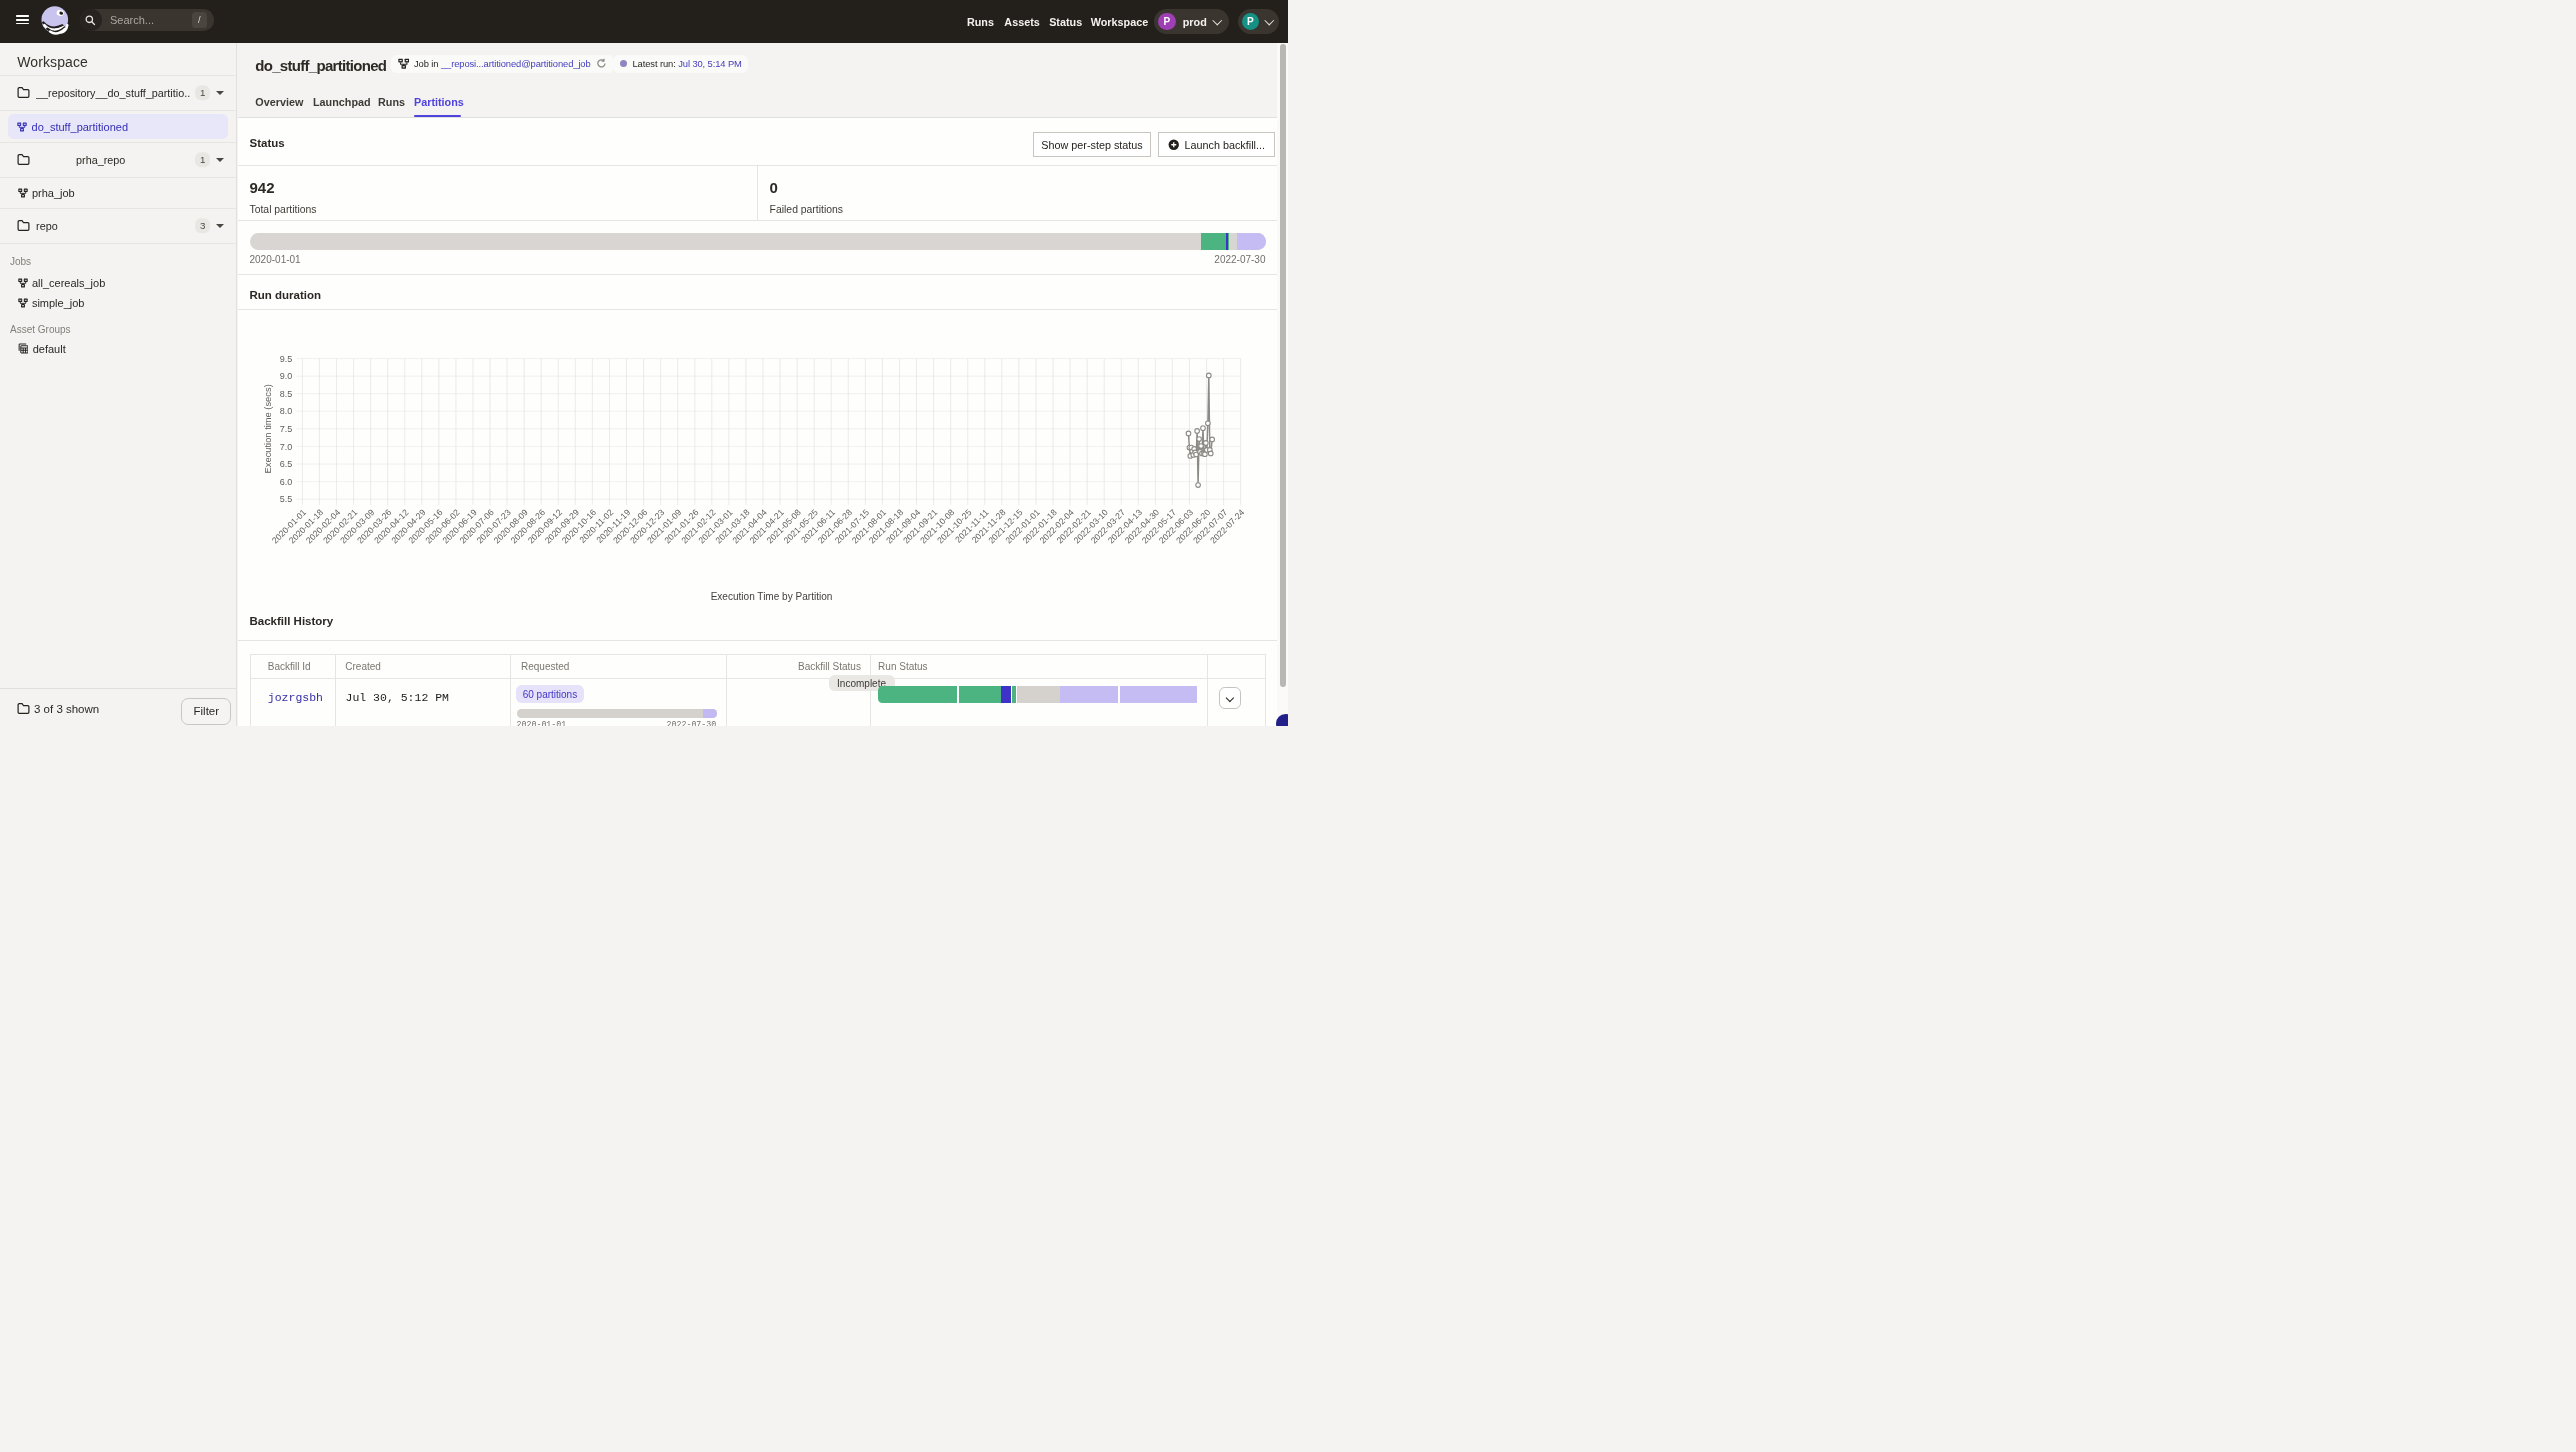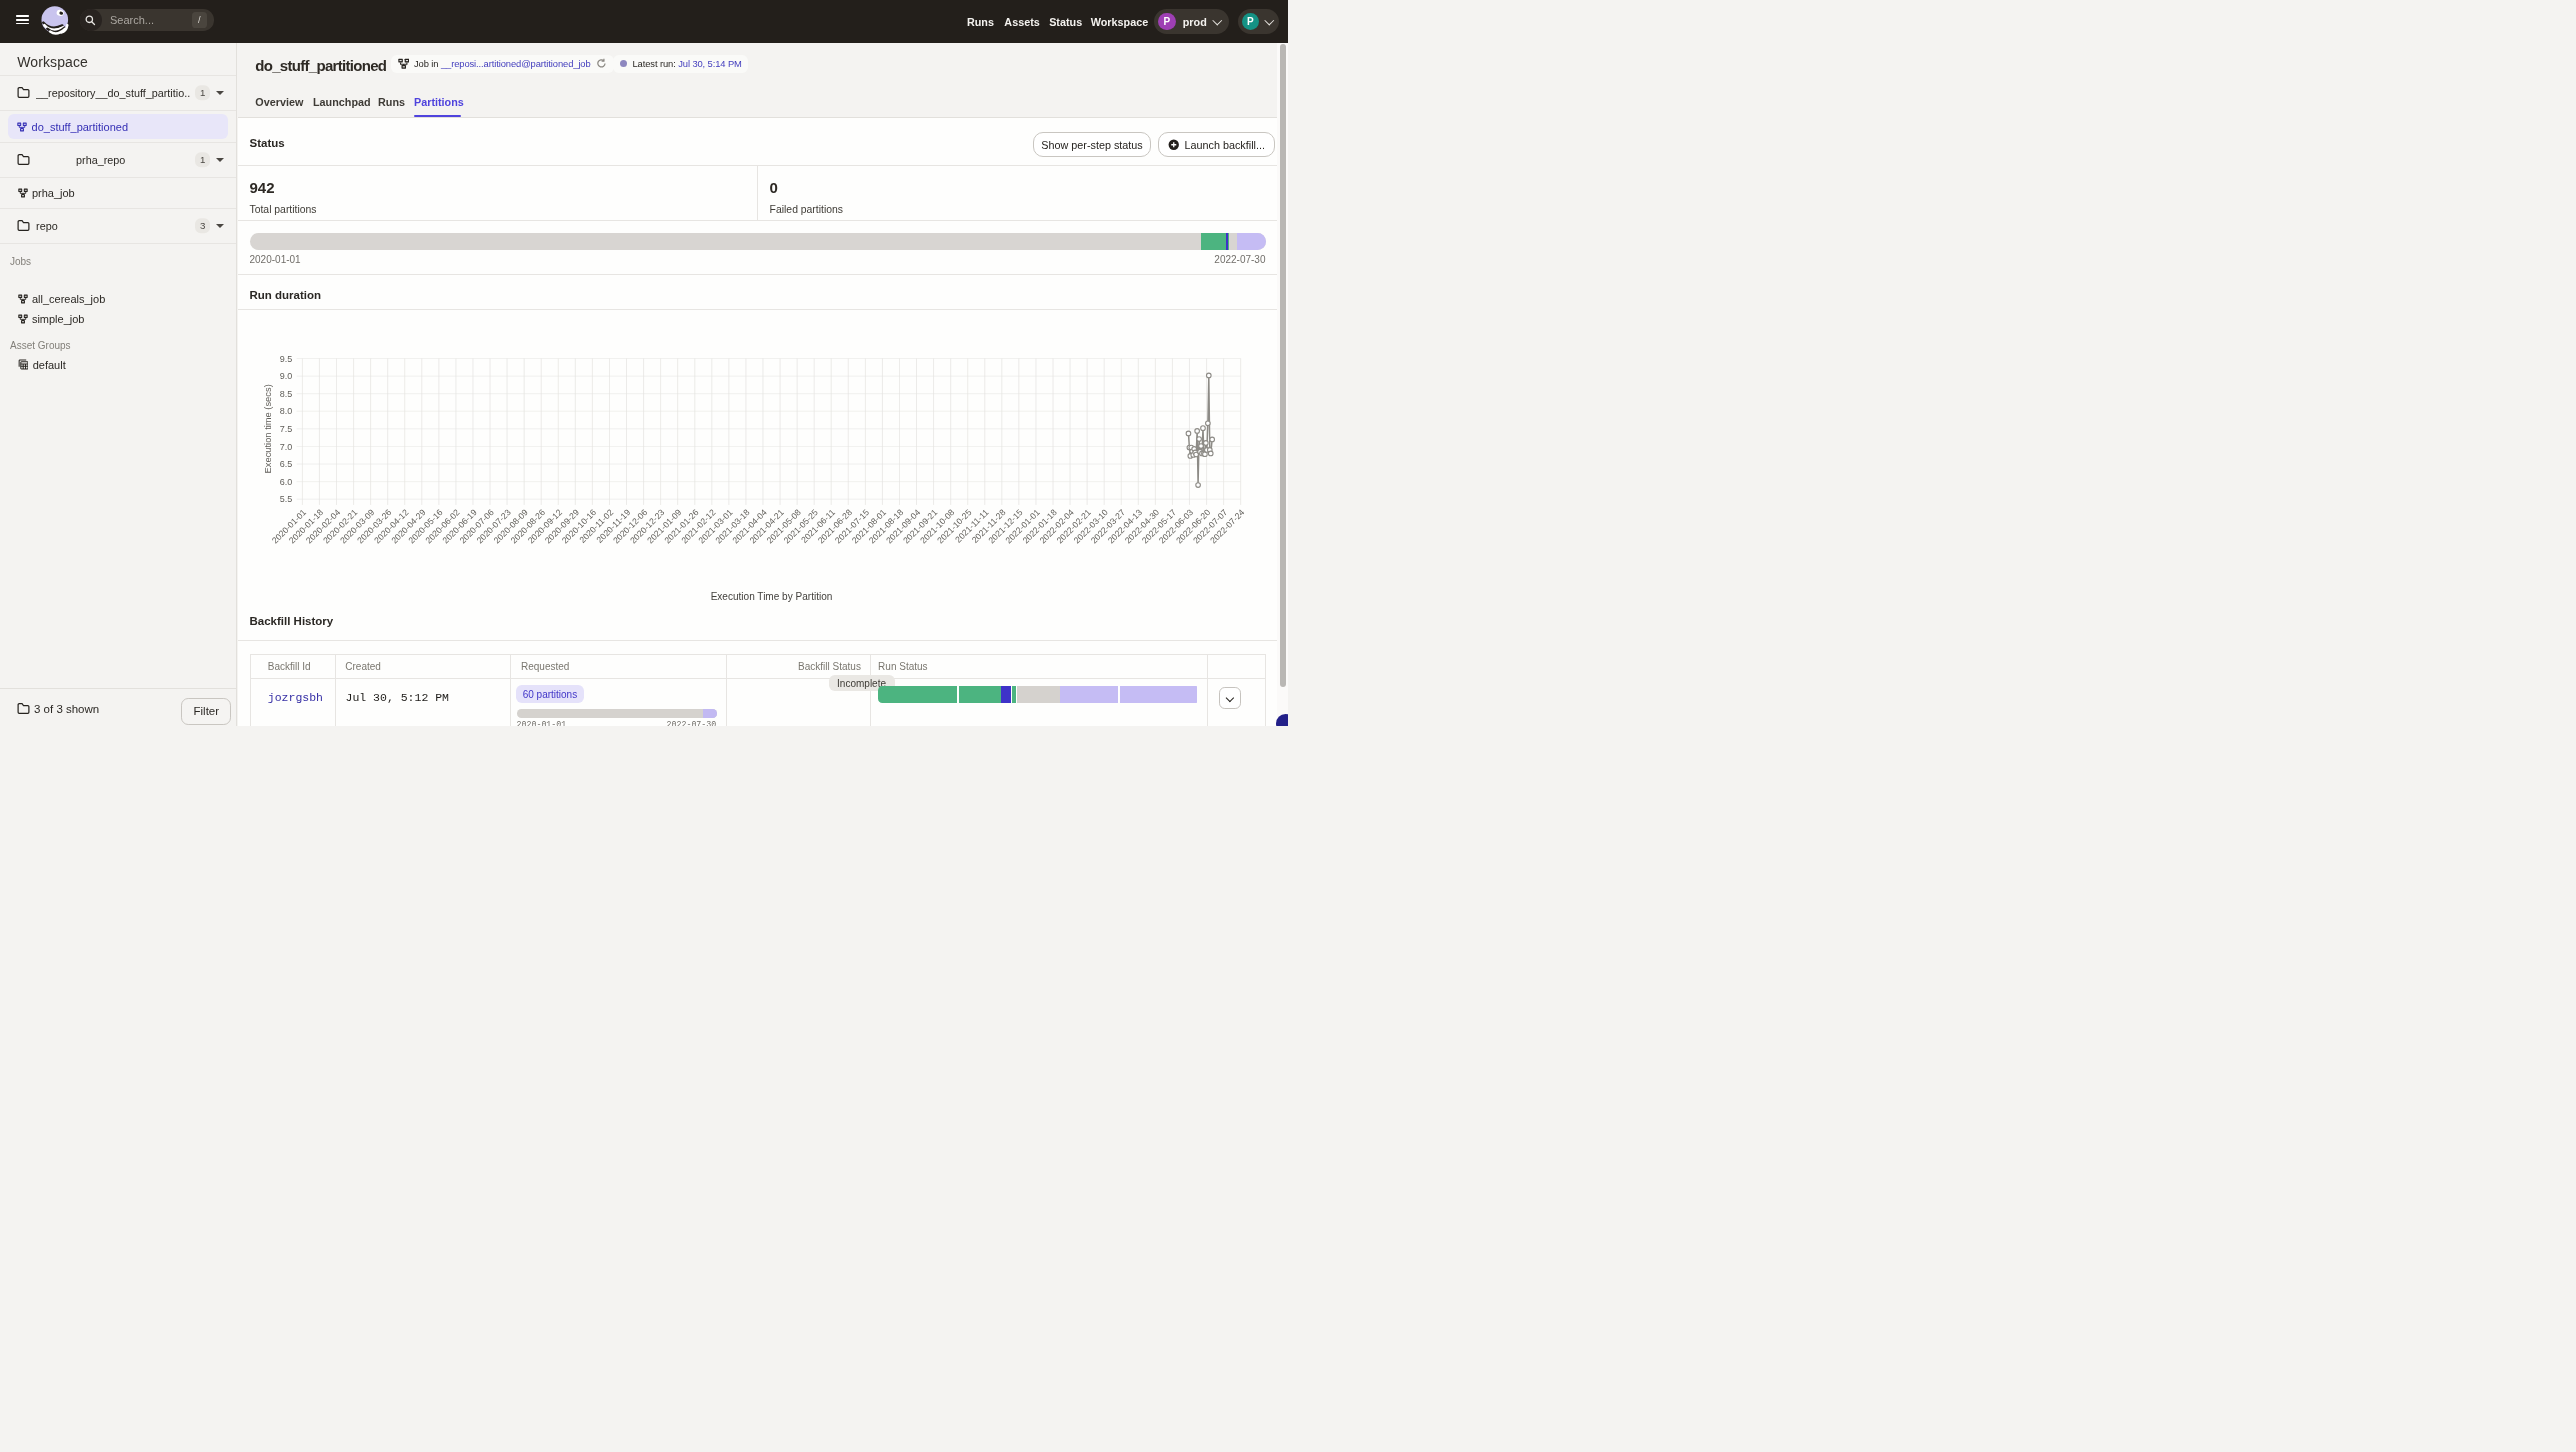--- a/index.html
+++ b/index.html
@@ -47,21 +47,21 @@
 h1 { position:absolute; left:17.3px; top:13.7px; font-size:15px; font-weight:700; color:#2E2A25; letter-spacing:-0.7px; }
 .htag { position:absolute; top:12px; height:17.6px; background:#FAFAF8; border-radius:5.8px; display:flex; align-items:center; font-size:9.4px; letter-spacing:-0.1px; color:#2B2824; padding:0 6.5px; white-space:nowrap; }
 .tabs { position:absolute; left:0; top:53px; height:13px; }
 .tabs .tab { position:absolute; top:0; font-size:10.8px; font-weight:600; color:#3E3B36; white-space:nowrap; }
 .tabline { position:absolute; left:0; right:0; top:74px; height:0.7px; background:#E2E0DC; }
 .pline { position:absolute; left:176px; top:72px; width:47px; height:2.2px; background:#4F43DD; border-radius:1.4px; }
 
 .content { position:absolute; left:0; top:75px; right:0; bottom:0; background:#FEFEFD; }
 .statusrow { position:absolute; left:0; top:0; right:0; height:48px; border-bottom:0.7px solid #E7E5E2; }
 .statusrow b { position:absolute; left:11.5px; top:18.7px; font-size:11.5px; color:#2B2824; }
-.btn { position:absolute; height:25px; border:0.7px solid #C9C6C1; border-radius:10px; background:#FFFFFF; font-size:10.8px; color:#26231F; display:flex; align-items:center; justify-content:center; }
+.btn { position:absolute; height:25px; border:0.7px solid #C9C6C1; border-radius:0; background:#FFFFFF; font-size:10.8px; color:#26231F; display:flex; align-items:center; justify-content:center; }
 .stats { position:absolute; left:0; top:48px; right:0; height:55px; border-bottom:0.7px solid #E7E5E2; display:flex; }
 .stat { flex:1 1 0; border-right:0.7px solid #E7E5E2; padding:13px 11.5px 0; }
 .stat:last-child { border-right:none; }
 .stat .num { font-size:15px; font-weight:700; color:#2E2A25; }
 .stat .cap { margin-top:8px; font-size:10.4px; color:#3E3B35; }
 .bigbar { position:absolute; left:11.5px; top:115px; width:1016px; height:17.3px; border-radius:8.6px; background:#D8D5D2; overflow:hidden; }
 .bigbar .seg { position:absolute; top:0; bottom:0; }
 .bardates { position:absolute; left:11.5px; top:136px; width:1016px; font-size:10px; color:#716E69; }
 .rdhead { position:absolute; left:0; right:0; top:156px; height:36px; border-top:0.7px solid #E7E5E2; border-bottom:0.7px solid #E7E5E2;padding-left:29px; }
 .rdhead b { position:absolute; left:11.5px; top:14.4px; font-size:11.5px; color:#2B2824; }
@@ -179,21 +179,21 @@
   </div>
   <div class="srow" style="height:35px;">
     <svg class="ic" width="13" height="11.5" viewBox="0 0 18 16">
         <path d="M1.5 2.5 a1.5 1.5 0 0 1 1.5-1.5 h4 l2 2.5 h6 a1.5 1.5 0 0 1 1.5 1.5 v8 a1.5 1.5 0 0 1 -1.5 1.5 h-12 a1.5 1.5 0 0 1 -1.5-1.5 z" fill="none" stroke="#26231F" stroke-width="1.7"></path>
       </svg>
     <div class="lab">repo</div>
     <div class="badge">3</div>
     <div class="caret"></div>
   </div>
   <div class="sec-lab" style="margin-top:12.2px">Jobs</div>
-  <div class="plainrow" style="margin-top:26px">
+  <div class="plainrow" style="margin-top:10px">
     <svg class="ic" style="margin-left:17.6px" width="10" height="10" viewBox="0 0 14 14">
         <g fill="#26231F">
           <rect x="0.4" y="0.8" width="5.5" height="4.8" rx="0.6"></rect>
           <rect x="8.1" y="0.8" width="5.5" height="4.8" rx="0.6"></rect>
           <rect x="4.25" y="8.4" width="5.5" height="4.8" rx="0.6"></rect>
         </g>
         <path d="M3.15 5.6 v1.9 h7.7 v-1.9 M7 7.5 v1.2" stroke="#26231F" stroke-width="1.3" fill="none"></path>
         <path d="M1.8 3.2 h2.7 M9.5 3.2 h2.7 M5.65 10.8 h2.7" stroke="#FFFFFF" stroke-width="1.2" fill="none"></path>
       </svg>
     <div class="lab">all_cereals_job</div>

